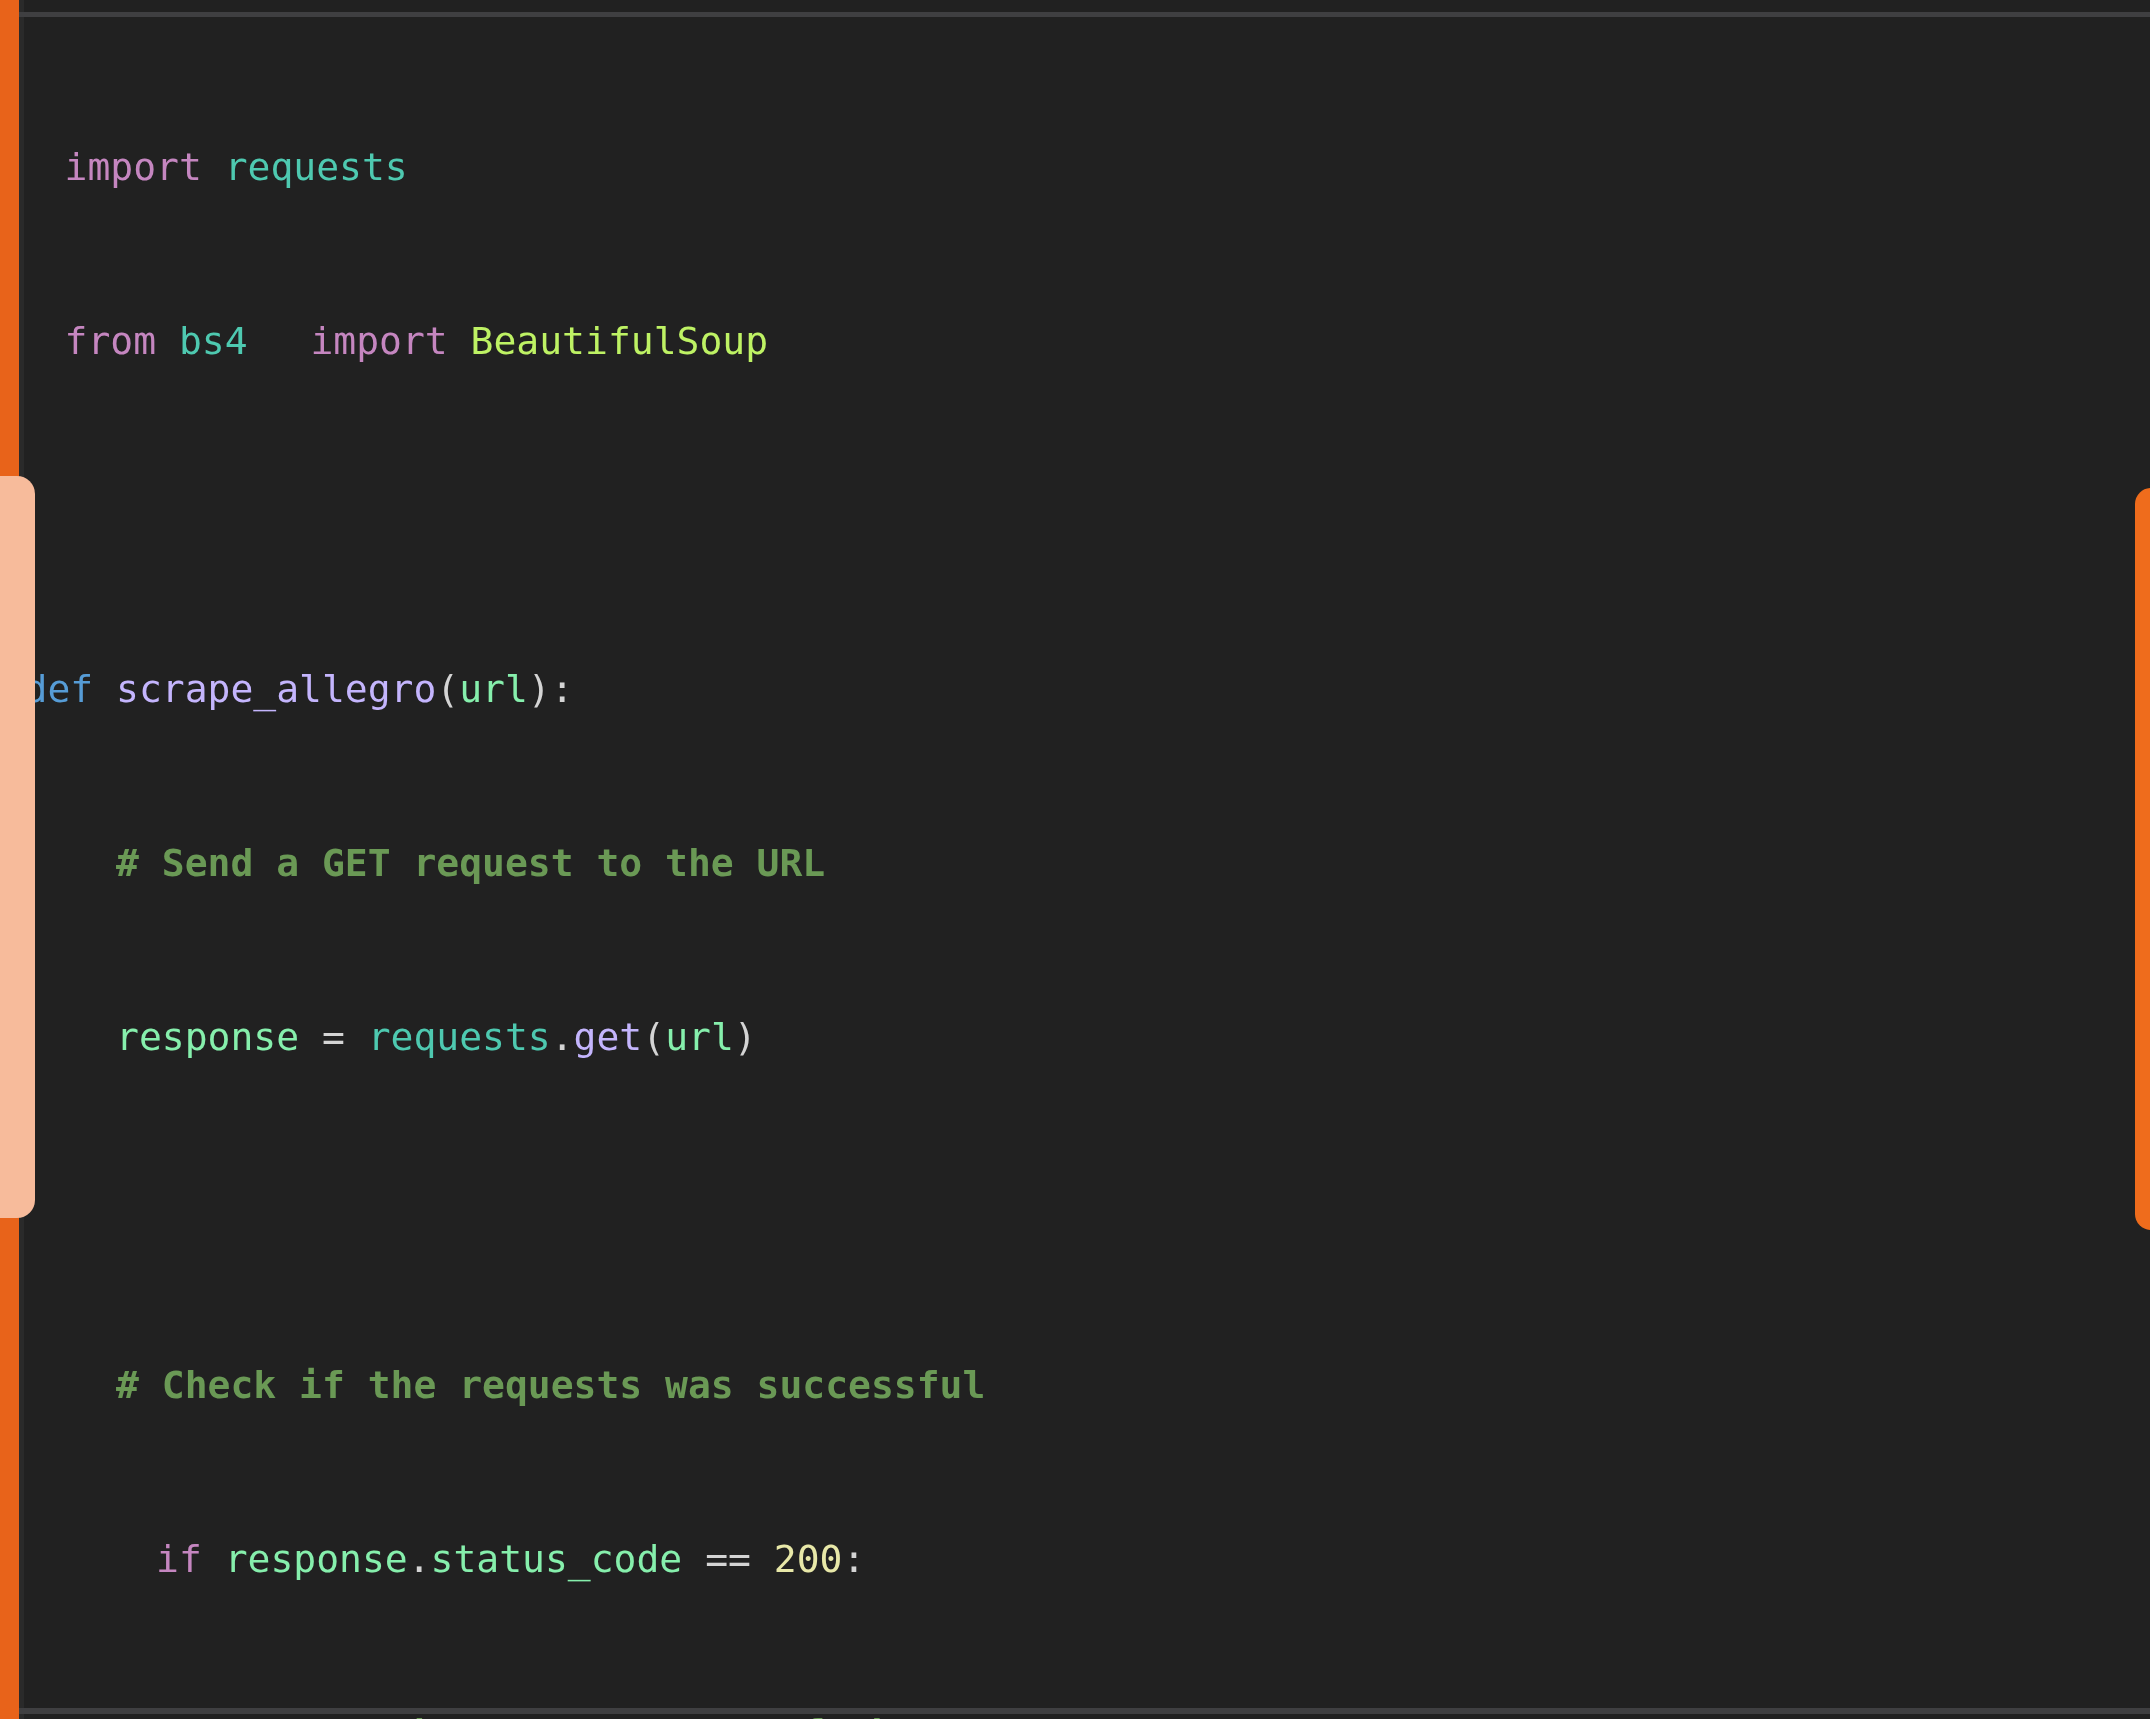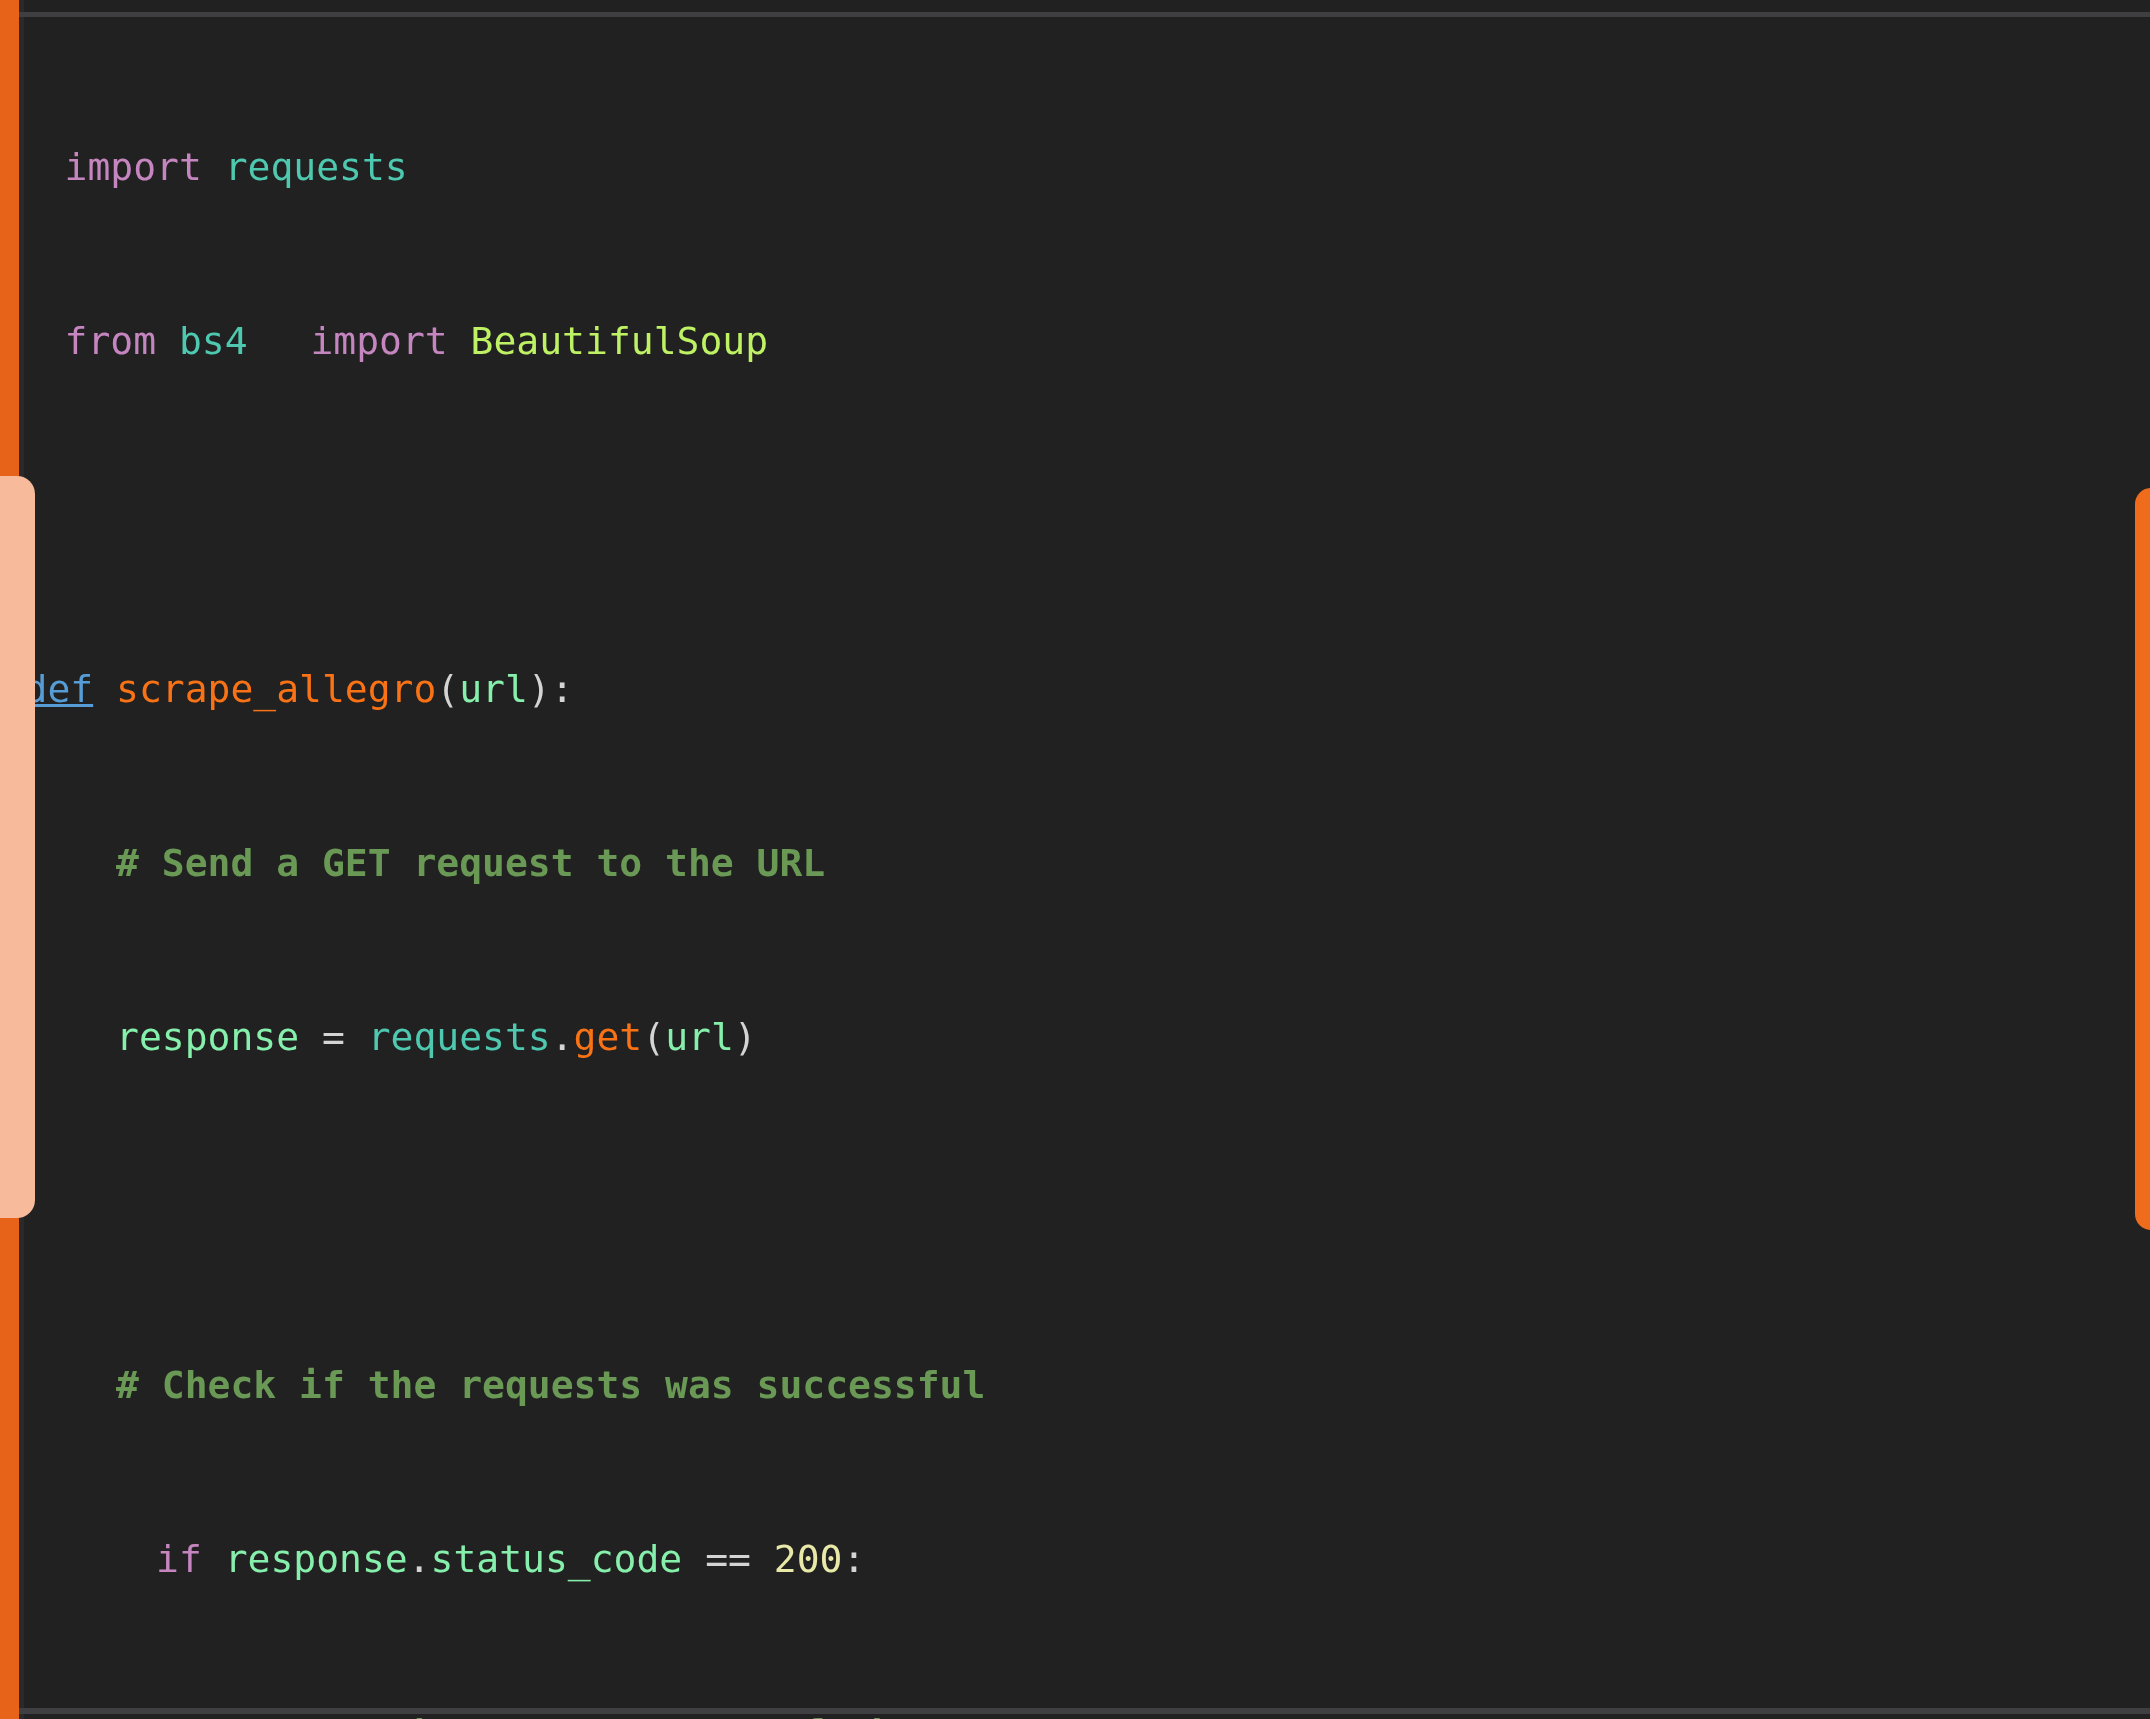--- a/index.html
+++ b/index.html
@@ -84,22 +84,22 @@
   .ln {
     display: block;
     height: 58px;
     white-space: pre;
   }
 
   
   .kw   { color: #c586c0; margin-left: 40px; }
   .mod  { color: #4ec9b0; margin-top: 36px; }
   .cls  { color: #bef264; }
-  .def  { color: #569cd6; text-decoration: underline; }
-  .fn   { color: #f97316; }
+  .def  { color: #569cd6; }
+  .fn   { color: #c4b5fd; }
   .var  { color: #86efac; }
   .cmt  { color: #6a9955; font-weight: bold; }
   .num  { color: #e8e8a8; }
   .op   { color: #d4d4d4; }
   .pn   { color: #d4d4d4; }
 </style>
 </head>
 <body>
 
 <div id="screen">

